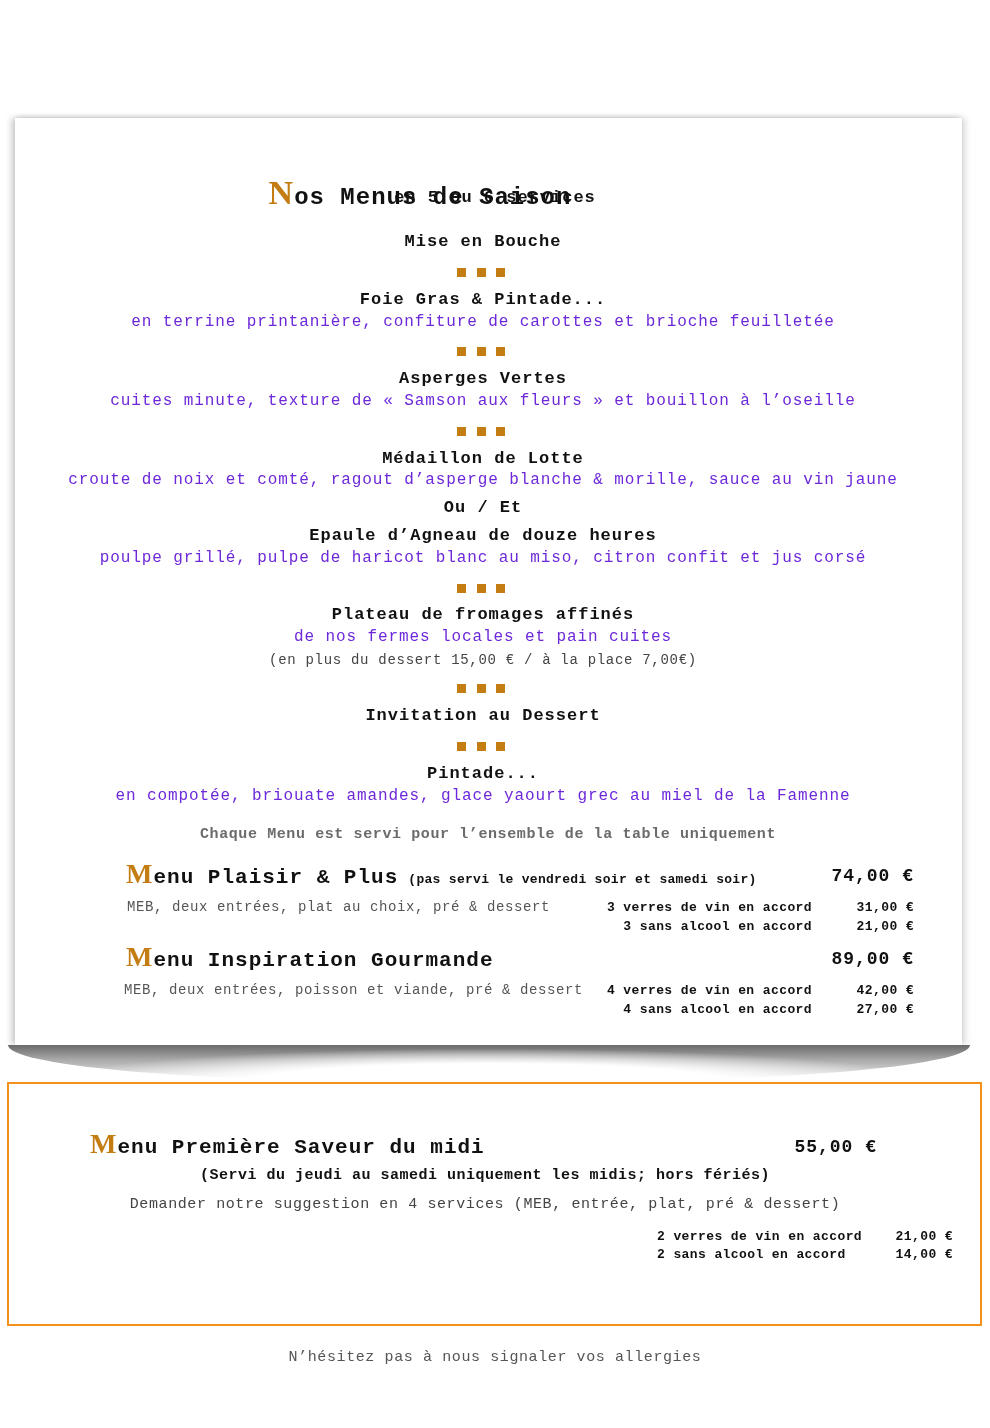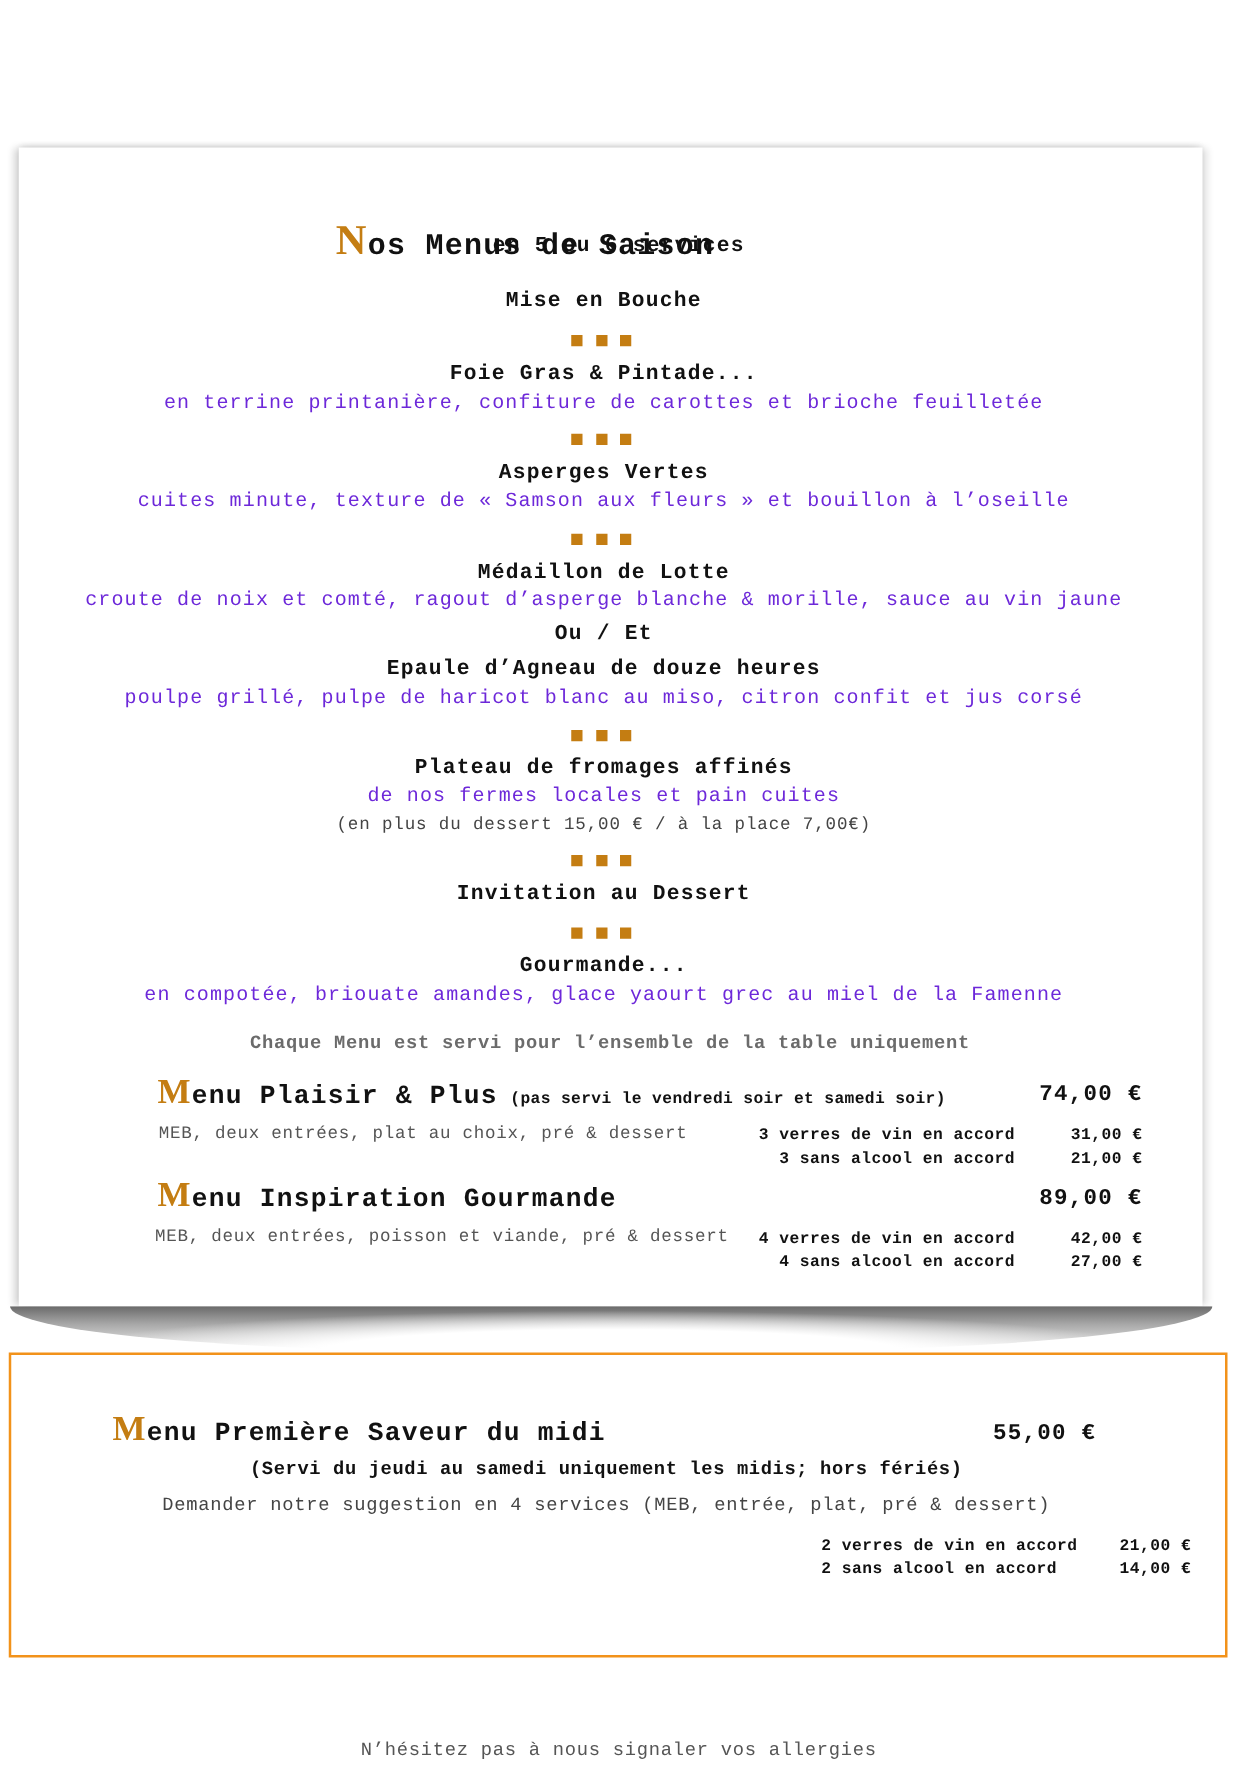--- a/index.html
+++ b/index.html
@@ -4,21 +4,21 @@
   <style>
     html, body { margin: 0; padding: 0; }
     body {
       width: 990px; height: 1428px; position: relative; background: #ffffff;
       font-family: "Liberation Mono", "DejaVu Sans Mono", monospace;
       color: #333; overflow: hidden;
     }
     .abs { position: absolute; }
     .center { text-align: center; }
     .note-top { left: 0; width: 990px; top: 28px; font-size: 15px; line-height: 26px; color: #8a8a8a; letter-spacing: 0.6px; }
-    .note-bottom { left: 0; width: 990px; top: 1348px; font-size: 15px; line-height: 19px; color: #555; letter-spacing: 0.6px; margin-top: 43px; }
+    .note-bottom { left: 0; width: 990px; top: 1348px; font-size: 15px; line-height: 19px; color: #555; letter-spacing: 0.6px; }
 
     .card {
       left: 15px; top: 118px; width: 947px; height: 927px; background: #fff;
       box-shadow: -4px 0 6px rgba(0,0,0,0.18), 4px 0 6px rgba(0,0,0,0.12), 0 -2px 4px rgba(0,0,0,0.06);
     }
     .card-shadow {
       left: 8px; top: 1045px; width: 962px; height: 36px;
       background: radial-gradient(ellipse 60% 120% at 50% 100%, #ffffff 40%, rgba(255,255,255,0) 75%),
                   linear-gradient(to bottom, #6a6a6a 0%, #a8a8a8 40%, #d8d8d8 80%, #ffffff 100%);
       border-radius: 0 0 40% 40% / 0 0 100% 100%;
@@ -110,21 +110,21 @@
     <span></span>
   </div>
 
 <div class="abs center course-title" style="top:706px">Invitation au Dessert</div>
 <div class="abs sep" style="top:742px">
     <span></span>
     <span></span>
     <span></span>
   </div>
 
-<div class="abs center course-title" style="top:764px">Gourmande...</div>
+<div class="abs center course-title" style="top:764px">Pintade...</div>
 <div class="abs center course-desc" style="top:787px">en compotée, briouate amandes, glace yaourt grec au miel de la Famenne</div>
 
 <div class="abs center table-note">Chaque Menu est servi pour l’ensemble de la table uniquement</div>
 
 <div class="abs menu-name" style="left:126px; top:858px"><span class="cap">M</span><span>enu Plaisir &amp; Plus</span><span class="menu-cond">(pas servi le vendredi soir et samedi soir)</span></div>
 <div class="abs menu-price" style="left:760px; width:154px; top:866px">74,00 €</div>
 <div class="abs menu-desc" style="left:127px; top:899px">MEB, deux entrées, plat au choix, pré &amp; dessert</div>
 <div class="abs pair-row" style="left:560px; width:354px; top:900px; height:18px">
   <span class="pair-label">3 verres de vin en accord</span>
   <span class="pair-price">31,00 €</span>

